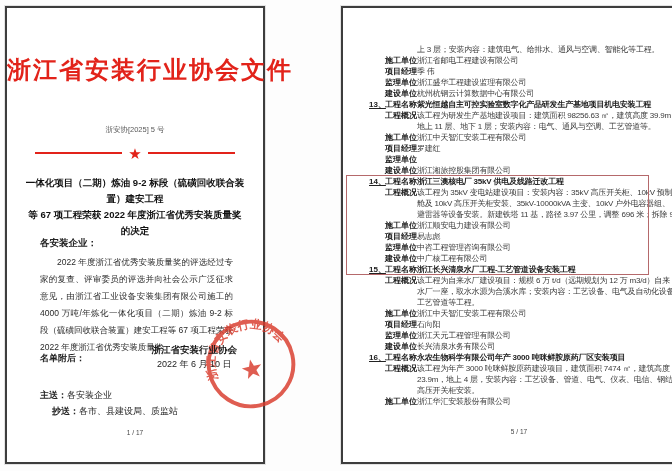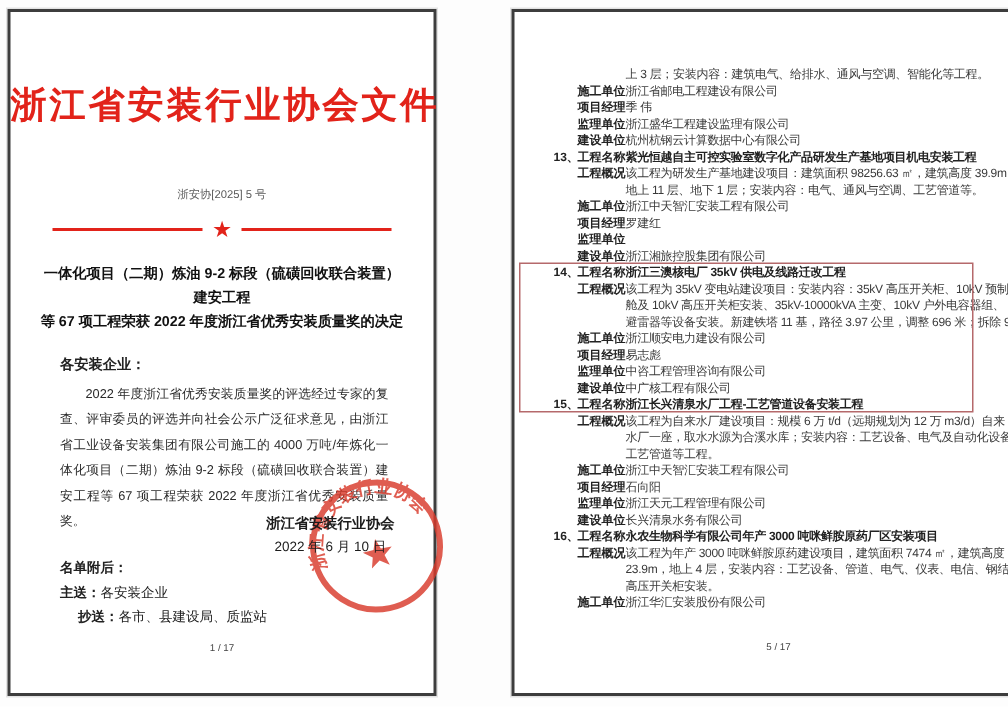--- a/index.html
+++ b/index.html
@@ -17,21 +17,21 @@
     position:relative;
   }
   .page{
     position:absolute;
     top:6px;
     height:458px;
     background:#fff;
     border:2px solid #3d3d3d;
     box-shadow:0 0 0 1px #e3e3e3;
   }
-  .page-left{left:5px;width:286px;}
+  .page-left{left:5px;width:260px;}
   .page-right{left:341px;width:356px;}
 
   
   .org-title{
     position:absolute;left:0;right:0;top:46px;
     text-align:center;
     font-family:"Liberation Serif", serif;
     font-weight:700;
     font-size:24px;
     letter-spacing:2px;
@@ -81,21 +81,21 @@
     transform:rotate(-12deg);
     z-index:1;
   }
   .sign-block{
     position:absolute;right:26px;top:334px;
     text-align:center;
     z-index:2;
   }
   .sign-block .signer{font-size:9.5px;font-weight:700;color:#1c1c1c;line-height:15px;}
   .sign-block .sign-date{font-size:9px;color:#1c1c1c;line-height:15px;}
-  .attachment{position:absolute;left:33px;top:364px;font-weight:700;font-size:9px;}
+  .attachment{position:absolute;left:33px;top:344px;font-weight:700;font-size:9px;}
   .send-line{position:absolute;left:33px;font-size:9px;}
   .send-line b{font-weight:700;}
   .send-main{top:381px;}
   .send-copy{top:397px;margin-left:12px;}
   .page-num{
     position:absolute;left:0;right:0;
     text-align:center;
     font-size:6.5px;color:#444;
   }
   .page-num-left{top:421px;}
@@ -106,21 +106,21 @@
     position:absolute;left:0;right:0;top:36px;
     font-size:8px;
     color:#3a3a3a;
   }
   .row{
     display:flex;
     height:11px;line-height:11px;
     padding-left:26px;
     white-space:nowrap;
   }
-  .row .num{flex:none;width:16px;font-weight:700;color:#222;}
+  .row .num{flex:none;width:16px;font-weight:700;color:#222;text-decoration:underline;}
   .row .lbl{flex:none;width:32px;font-weight:700;color:#222;}
   .row .txt{flex:1;padding-right:8px;letter-spacing:-0.2px;overflow:hidden;}
   .row.bold .txt{font-weight:700;color:#222;}
   .highlight-box{
     position:absolute;left:3px;top:167px;
     width:303px;height:100px;
     border:1.5px solid var(--box-red);
     pointer-events:none;
   }
 </style>

